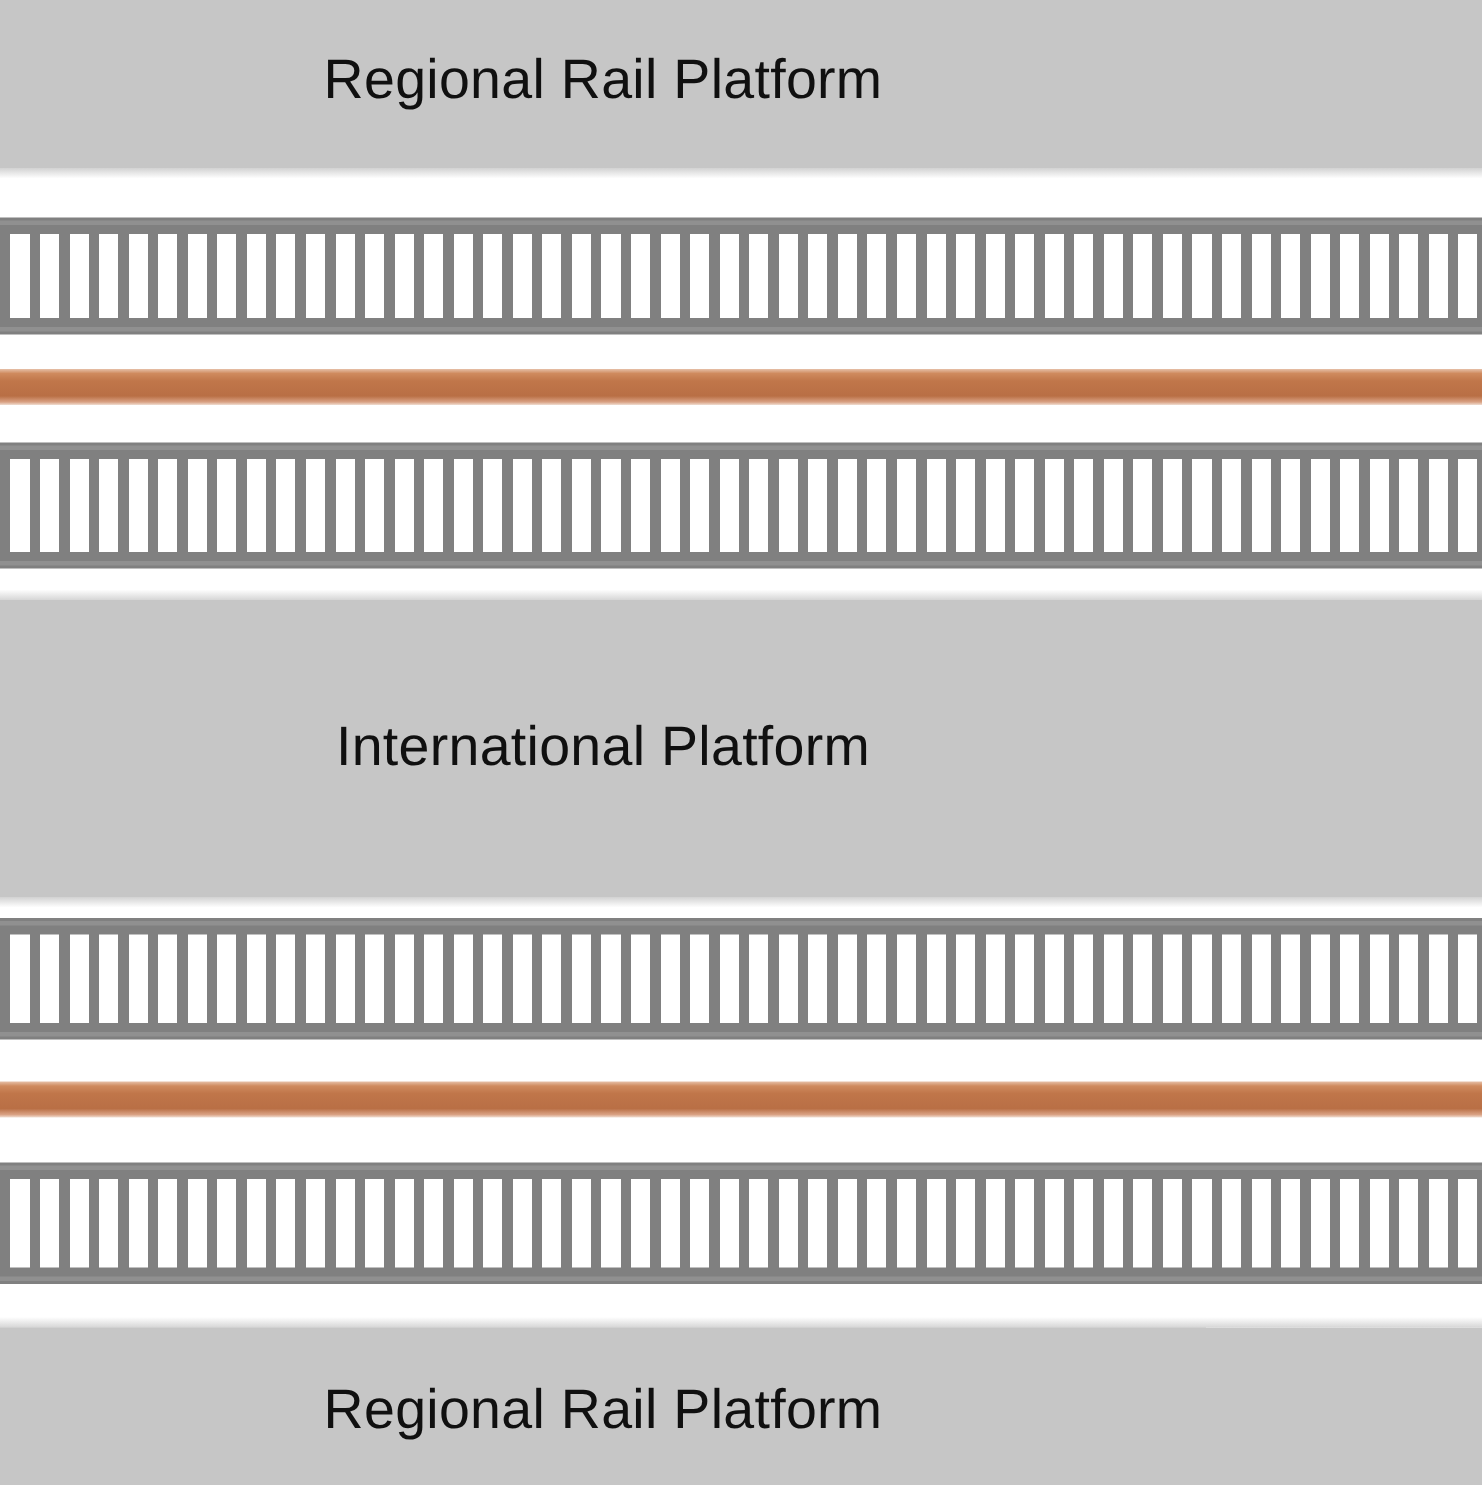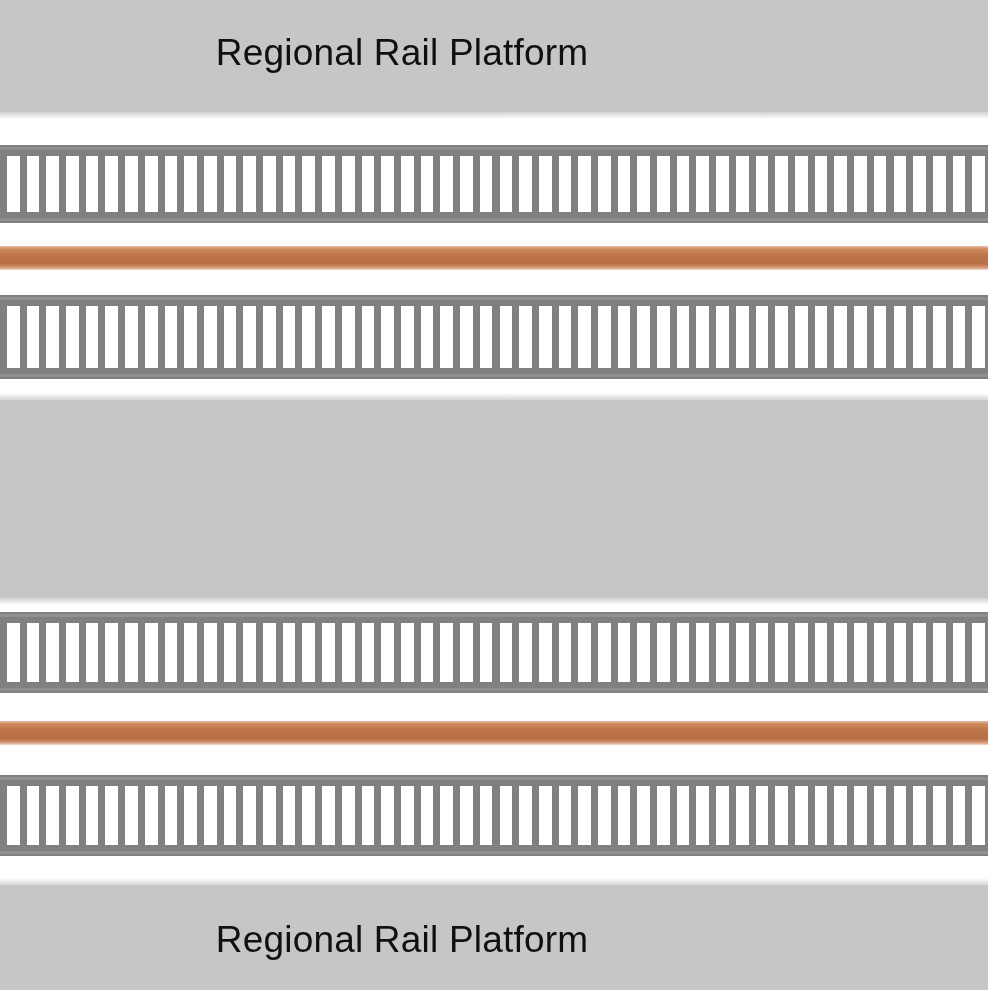--- a/index.html
+++ b/index.html
@@ -167,20 +167,23 @@
     <div class="centre-rail r1"></div>
 
     <div class="track t2">
       <div class="rail-top"></div>
       <div class="sleepers"></div>
       <div class="rail-bottom"></div>
     </div>
 
   </div>
 
+  <div class="platform-zone middle">
+    <div class="platform-label">International Platform</div>
+  </div>
 
   <div class="trackbed lower">
 
     <div class="track t3">
       <div class="rail-top"></div>
       <div class="sleepers"></div>
       <div class="rail-bottom"></div>
     </div>
 
     <div class="centre-rail r2"></div>

